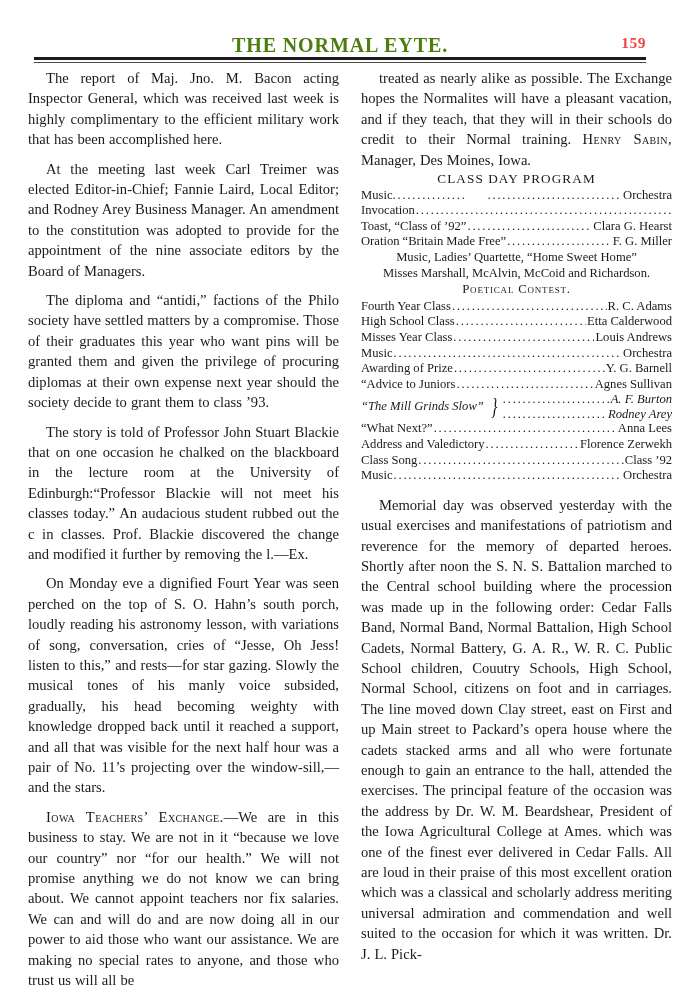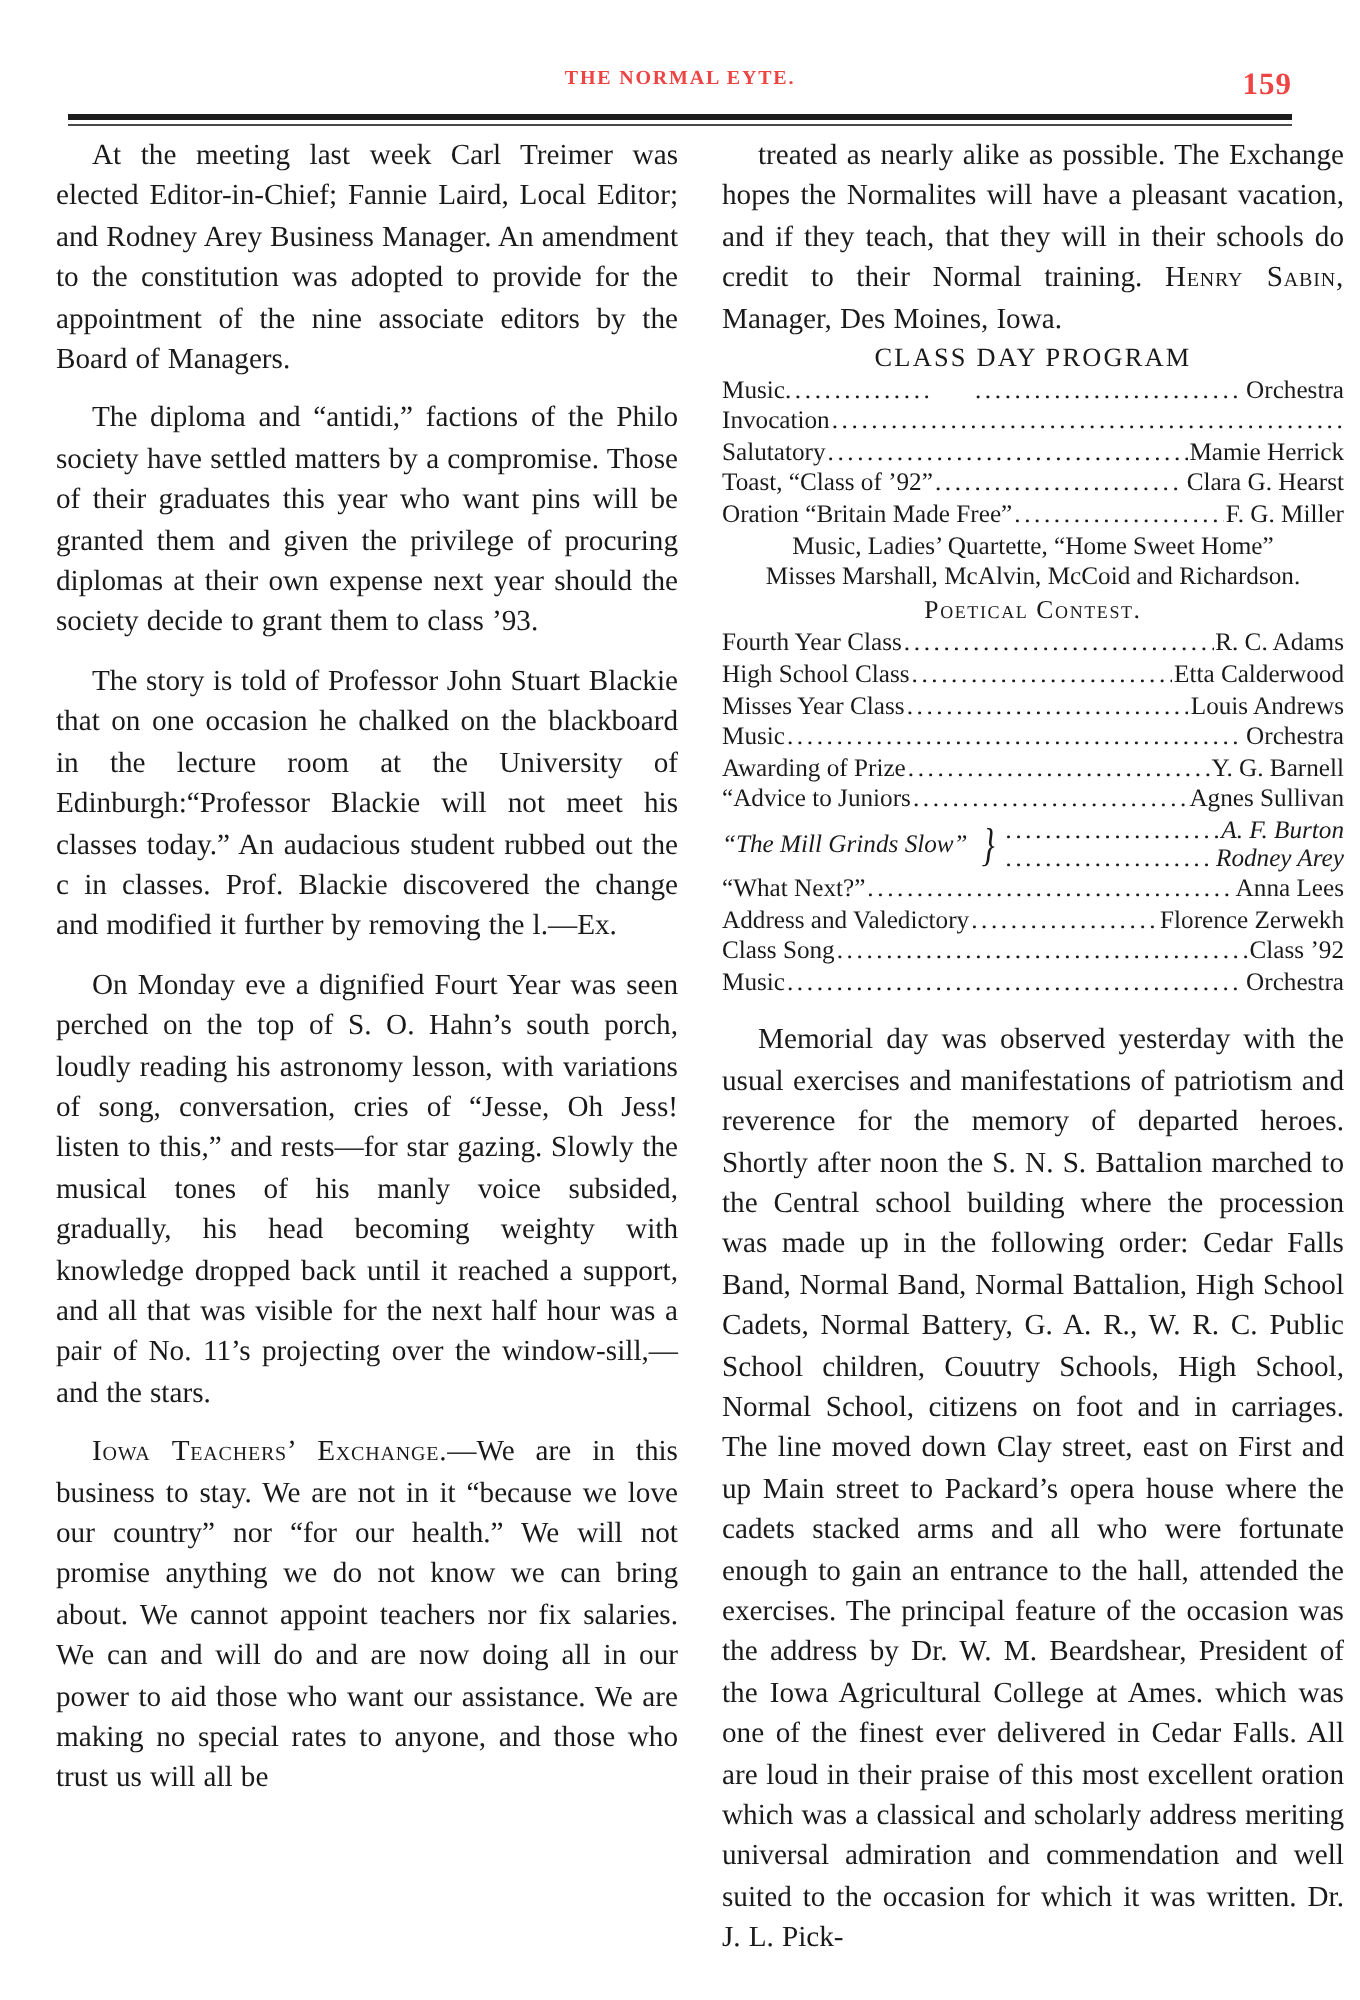--- a/index.html
+++ b/index.html
@@ -29,24 +29,24 @@
     left: 34px;
     right: 34px;
     top: 34px;
     height: 30px;
   }
   .masthead-title {
     position: absolute;
     left: 0; right: 0;
     top: 0;
     text-align: center;
-    font-size: 10px;
+    font-size: 20px;
     letter-spacing: 0.9px;
     font-weight: bold;
-    color: #ef4444;
+    color: #4d7c0f;
   }
   .masthead-folio {
     position: absolute;
     right: 0;
     top: 0;
     font-size: 15.5px;
     font-weight: bold;
     letter-spacing: 0.5px;
     color: #ef4444;
   }
@@ -196,20 +196,21 @@
   <div class="masthead">
     <div class="masthead-title">THE NORMAL EYTE.</div>
     <div class="masthead-folio">159</div>
     <div class="rule-thick"></div>
     <div class="rule-thin"></div>
   </div>
 
   <div class="columns">
 
     <div class="col">
+      <p class="para">The report of Maj. Jno. M. Bacon acting Inspector General, which was received last week is highly complimentary to the efficient military work that has been accomplished here.</p>
       <p class="para">At the meeting last week Carl Treimer was elected Editor-in-Chief; Fannie Laird, Local Editor; and Rodney Arey Business Manager.  An amendment to the constitution was adopted to provide for the appointment of the nine associate editors by the Board of Managers.</p>
       <p class="para">The diploma and “antidi,” factions of the Philo society have settled matters by a compromise.  Those of their graduates this year who want pins will be granted them and given the privilege of procuring diplomas at their own expense next year should the society decide to grant them to class ’93.</p>
       <p class="para">The story is told of Professor John Stuart Blackie that on one occasion he chalked on the blackboard in the lecture room at the University of Edinburgh:“Professor Blackie will not meet his classes today.”  An audacious student rubbed out the c in classes. Prof. Blackie discovered the change and modified it further by removing the l.—Ex.</p>
       <p class="para">On Monday eve a dignified Fourt Year was seen perched on the top of S. O. Hahn’s south porch, loudly reading his astronomy lesson, with variations of song, conversation, cries of “Jesse, Oh Jess! listen to this,” and rests—for star gazing.  Slowly the musical tones of his manly voice subsided, gradually, his head becoming weighty with knowledge dropped back until it reached a support, and all that was visible for the next half hour was a pair of No. 11’s projecting over the window-sill,—and the stars.</p>
       <p class="para"><span class="smallcaps">Iowa Teachers’ Exchange.</span><span>—We are in this business to stay.  We are not in it “because we love our country” nor “for our health.”  We will not promise anything we do not know we can bring about.  We cannot appoint teachers nor fix salaries. We can and will do and are now doing all in our power to aid those who want our assistance. We are making no special rates to anyone, and those who trust us will all be</span></p>
     </div>
 
     <div class="col">
 
       <p class="para"><span>treated as nearly alike as possible.  The Exchange hopes the Normalites will have a pleasant vacation, and if they teach, that they will in their schools do credit to their Normal training.  </span><span class="smallcaps">Henry Sabin,</span><span> Manager, Des Moines, Iowa.</span></p>
@@ -222,25 +223,20 @@
               <span class="prog-item">Music</span>
               <span class="prog-dots-a"></span>
               <span class="spacer"></span>
               <span class="prog-dots"></span>
               <span class="prog-name">Orchestra</span>
             </div>
             <div class="prog-line">
               <span class="prog-item">Invocation</span>
               <span class="prog-dots"></span>
               <span class="prog-name"></span>
-            </div>
-            <div class="prog-line">
-              <span class="prog-item">Salutatory</span>
-              <span class="prog-dots"></span>
-              <span class="prog-name">Mamie Herrick</span>
             </div>
             <div class="prog-line">
               <span class="prog-item">Toast, “Class of ’92”</span>
               <span class="prog-dots"></span>
               <span class="prog-name">Clara G. Hearst</span>
             </div>
             <div class="prog-line">
               <span class="prog-item">Oration “Britain Made Free”</span>
               <span class="prog-dots"></span>
               <span class="prog-name">F. G. Miller</span>

